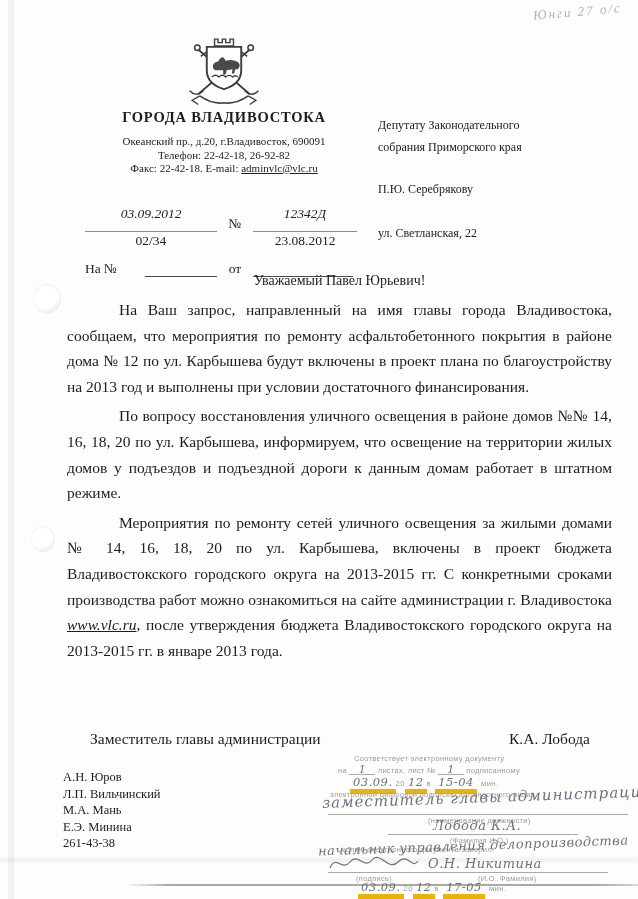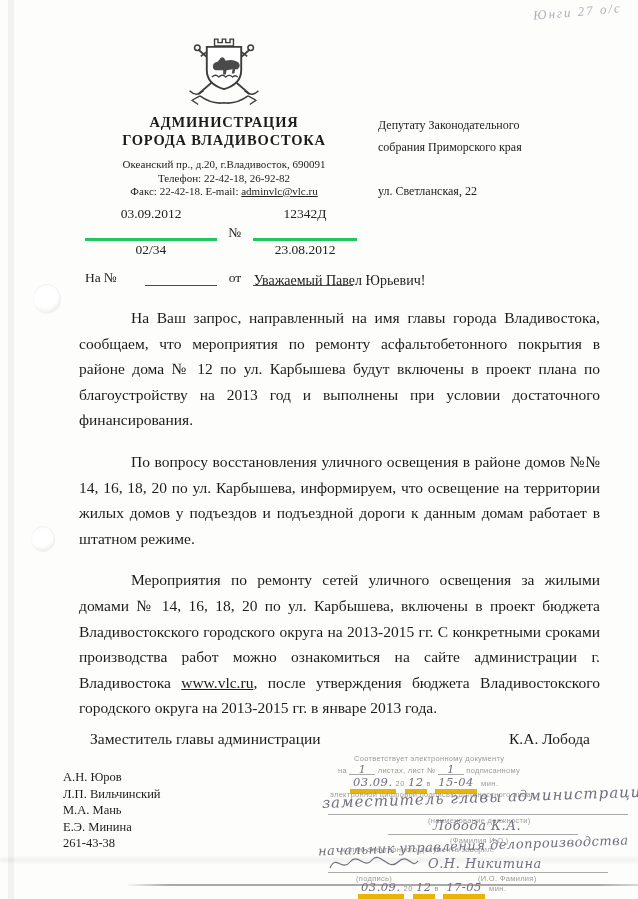--- a/index.html
+++ b/index.html
@@ -31,37 +31,37 @@
   .addr{font-size:11px;line-height:13.5px;margin-top:9px;color:#222;}
   .addr .email{text-decoration:underline;}
 
   
   .ref{position:absolute;left:85px;top:206px;width:275px;font-size:13.5px;color:#222;}
   .ref-row{display:flex;align-items:flex-end;}
   .cell{display:inline-block;text-align:center;}
   .c1{width:132px;}
   .cnum{width:36px;}
   .c2{width:104px;}
-  .rule{border-bottom:3px solid #22c55e;padding-bottom:16px;}
+  .rule{border-bottom:1px solid #22c55e;padding-bottom:9px;font-style:italic;}
   .ref-row2{margin-top:1px;}
   .ref-row3{margin-top:12px;}
   .lbl-na{width:60px;text-align:left;}
   .blank1{width:72px;border-bottom:1px solid #4a4a4a;height:15px;}
   .blank2{width:100px;border-bottom:1px solid #4a4a4a;height:15px;}
 
   
   .recipient{position:absolute;left:378px;top:114px;font-size:12px;line-height:22px;color:#1b1b1b;}
   .recipient .rname{margin-top:20px;}
   .recipient .rstreet{margin-top:22px;}
 
   
   .letter-body{position:absolute;left:63px;top:273px;width:553px;}
   .salutation{text-align:center;font-size:14px;margin-bottom:8px;}
-  .letter-body p{margin:16px;font-size:15.5px;line-height:25.6px;text-align:justify;text-indent:52px;}
-  .weblink{text-decoration:underline;}
+  .letter-body p{margin:4px;font-size:15.5px;line-height:25.6px;text-align:justify;text-indent:52px;}
+  .weblink{text-decoration:underline;font-style:italic;}
 
   
   .sign-row{position:absolute;left:90px;top:730px;width:500px;display:flex;
     justify-content:space-between;font-size:15.5px;}
 
   
   .executors{position:absolute;left:63px;top:769px;font-size:12.5px;line-height:16.5px;color:#1d1d1d;}
 
   
   .stamp{position:absolute;left:328px;top:752px;width:310px;height:146px;font-family:"Liberation Sans",sans-serif;}
@@ -108,21 +108,20 @@
 
         <path d="M46,50 q4,-4 8,0 q4,-4 8,0 q4,-4 8,0 q3,-3 6,0" stroke-width="1.5"></path>
 
         <path d="M32,72 q14,10 28,8 q14,2 28,-8" stroke-width="1.8"></path>
         <path d="M32,72 l-9,5 l7,5" stroke-width="1.6"></path>
         <path d="M88,72 l9,5 l-7,5" stroke-width="1.6"></path>
       </g>
 
       <path fill="#4a4a4a" d="M50,42 q-3,-1 -3,-4 q0,-5 6,-6 l3,-4 q2,-2 4,0 l2,3 q8,-2 13,1 q4,2 3,6 l-2,3 -3,0 -1,5 -3,0 1,-5 -7,1 -1,5 -3,0 0,-5 z"></path>
     </svg>
-    <div class="org">АДМИНИСТРАЦИЯ</div>
     <div class="org" style="margin-top:0;">ГОРОДА  ВЛАДИВОСТОКА</div>
     <div class="addr">
       <div>Океанский пр., д.20, г.Владивосток, 690091</div>
       <div>Телефон: 22-42-18, 26-92-82</div>
       <div><span>Факс: 22-42-18. E-mail: </span><span class="email">adminvlc@vlc.ru</span></div>
     </div>
   </div>
 
   <div class="ref">
     <div class="ref-row">
@@ -139,20 +138,21 @@
       <span class="cell lbl-na">На №</span>
       <span class="cell blank1"></span>
       <span class="cell cnum">от</span>
       <span class="cell blank2"></span>
     </div>
   </div>
 
   <div class="recipient">
     <div>Депутату Законодательного</div>
     <div>собрания Приморского края</div>
+    <div class="rname">П.Ю. Серебрякову</div>
     <div class="rstreet">ул. Светланская, 22</div>
   </div>
 
   <div class="letter-body">
     <div class="salutation">Уважаемый Павел Юрьевич!</div>
     <p>На Ваш запрос, направленный на имя главы города Владивостока, сообщаем, что мероприятия по ремонту асфальтобетонного покрытия в районе дома № 12 по ул. Карбышева будут включены в проект плана по благоустройству на 2013 год и выполнены при условии достаточного финансирования.</p>
     <p>По вопросу восстановления уличного освещения в районе домов №№ 14, 16, 18, 20 по ул. Карбышева, информируем, что освещение на территории жилых домов у подъездов и подъездной дороги к данным домам работает в штатном режиме.</p>
     <p><span>Мероприятия по ремонту сетей уличного освещения за жилыми домами № 14, 16, 18, 20 по ул. Карбышева, включены в проект бюджета Владивостокского городского округа на 2013-2015 гг. С конкретными сроками производства работ можно ознакомиться на сайте администрации г. Владивостока </span><span class="weblink">www.vlc.ru</span><span>, после утверждения бюджета Владивостокского городского округа на 2013-2015 гг. в январе 2013 года.</span></p>
   </div>
 

